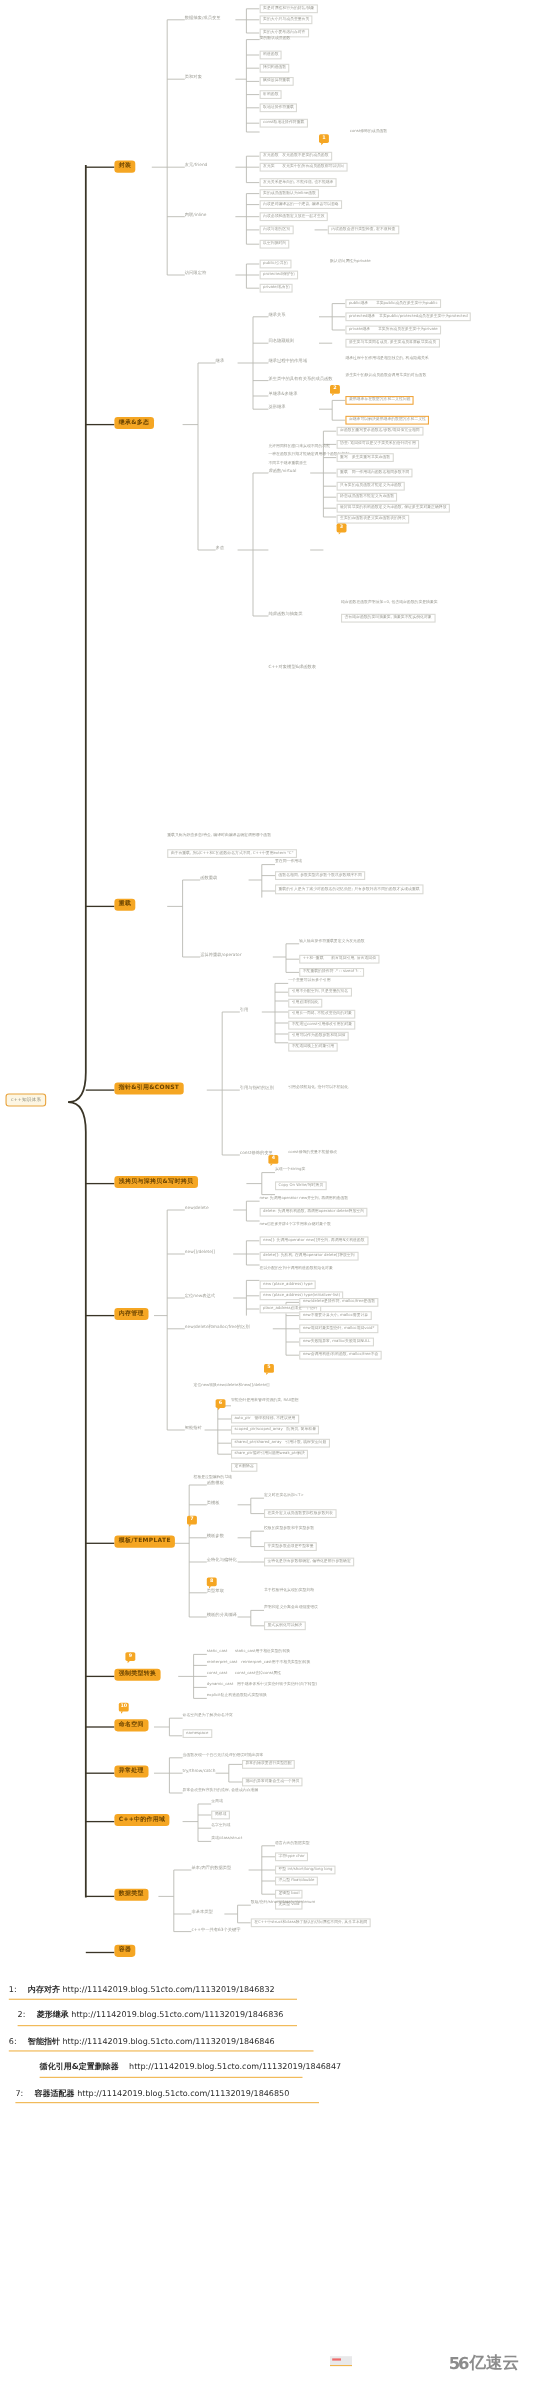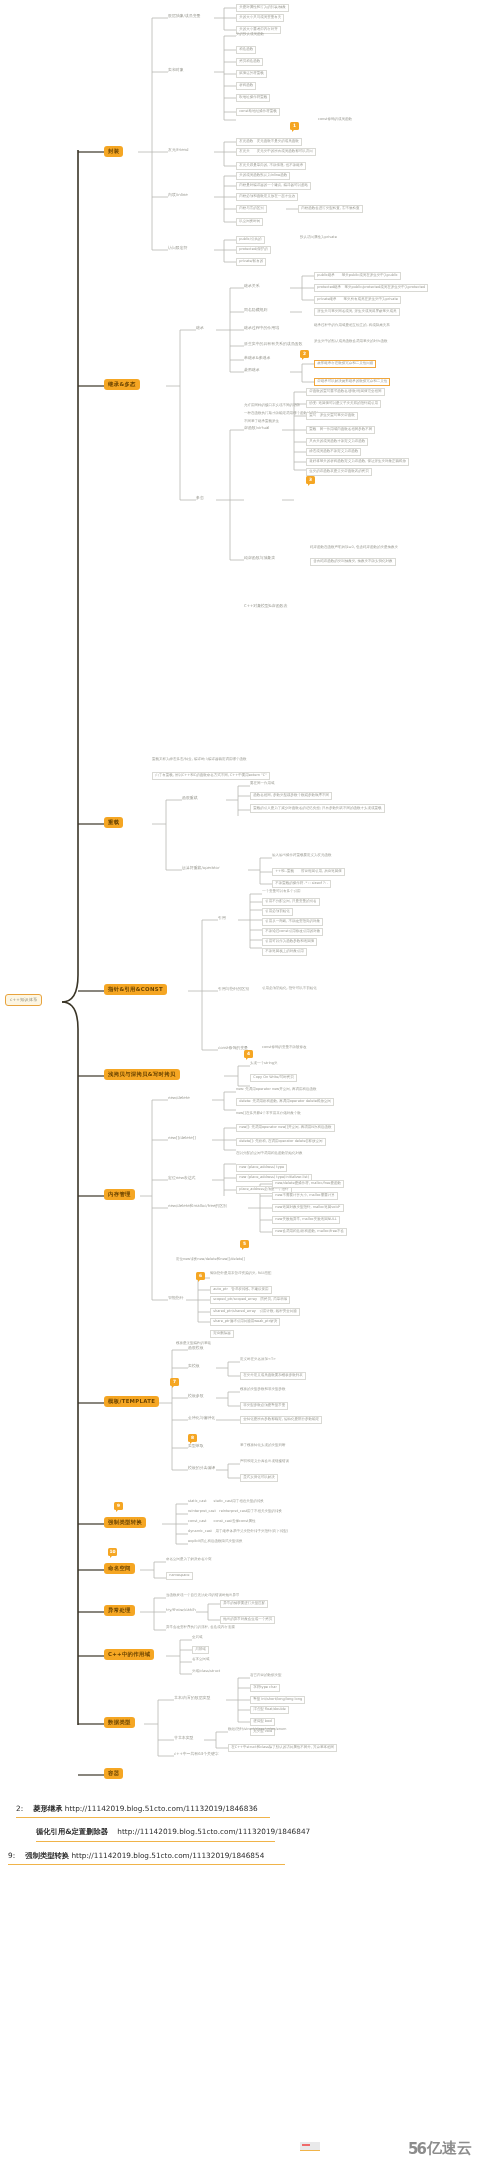--- a/index.html
+++ b/index.html
@@ -600,34 +600,44 @@
   <div class="flag" style="left:244px; top:1050px;">4</div>
   <div class="flag" style="left:240px; top:1240px;">5</div>
   <div class="flag" style="left:196px; top:1272px;">6</div>
   <div class="flag" style="left:170px; top:1378px;">7</div>
   <div class="flag" style="left:188px; top:1434px;">8</div>
   <div class="flag" style="left:114px; top:1502px;">9</div>
   <div class="flag" style="left:108px; top:1548px;">10</div>
 </div>
 
 <div id="refs">
+  <div class="ref w1">
+    <span class="num">1:</span>
+    <span class="t">内存对齐</span>
+    <span class="u">http://11142019.blog.51cto.com/11132019/1846832</span>
+  </div>
   <div class="ref w2" style="margin-left:16px;">
     <span class="num">2:</span>
     <span class="t">菱形继承</span>
     <span class="u">http://11142019.blog.51cto.com/11132019/1846836</span>
+  </div>
+  <div class="ref w8">
+    <span class="num">6:</span>
+    <span class="t">智能指针</span>
+    <span class="u">http://11142019.blog.51cto.com/11132019/1846846</span>
   </div>
   <div class="ref ind w9" style="margin-left:36px;">
     <span class="t">循化引用&amp;定置删除器</span>
     &nbsp;&nbsp;
     <span class="u">http://11142019.blog.51cto.com/11132019/1846847</span>
   </div>
-  <div class="ref w12">
-    <span class="num">9:</span>
-    <span class="t">强制类型转换</span>
-    <span class="u">http://11142019.blog.51cto.com/11132019/1846854</span>
+  <div class="ref w10" style="margin-left:14px;">
+    <span class="num">7:</span>
+    <span class="t">容器适配器</span>
+    <span class="u">http://11142019.blog.51cto.com/11132019/1846850</span>
   </div>
 </div>
 
 <div id="footer">
   <div class="footmark"></div>
   <div class="logo">
     <span class="glyph">56</span>
     <span class="txt">亿速云</span>
   </div>
 </div>

